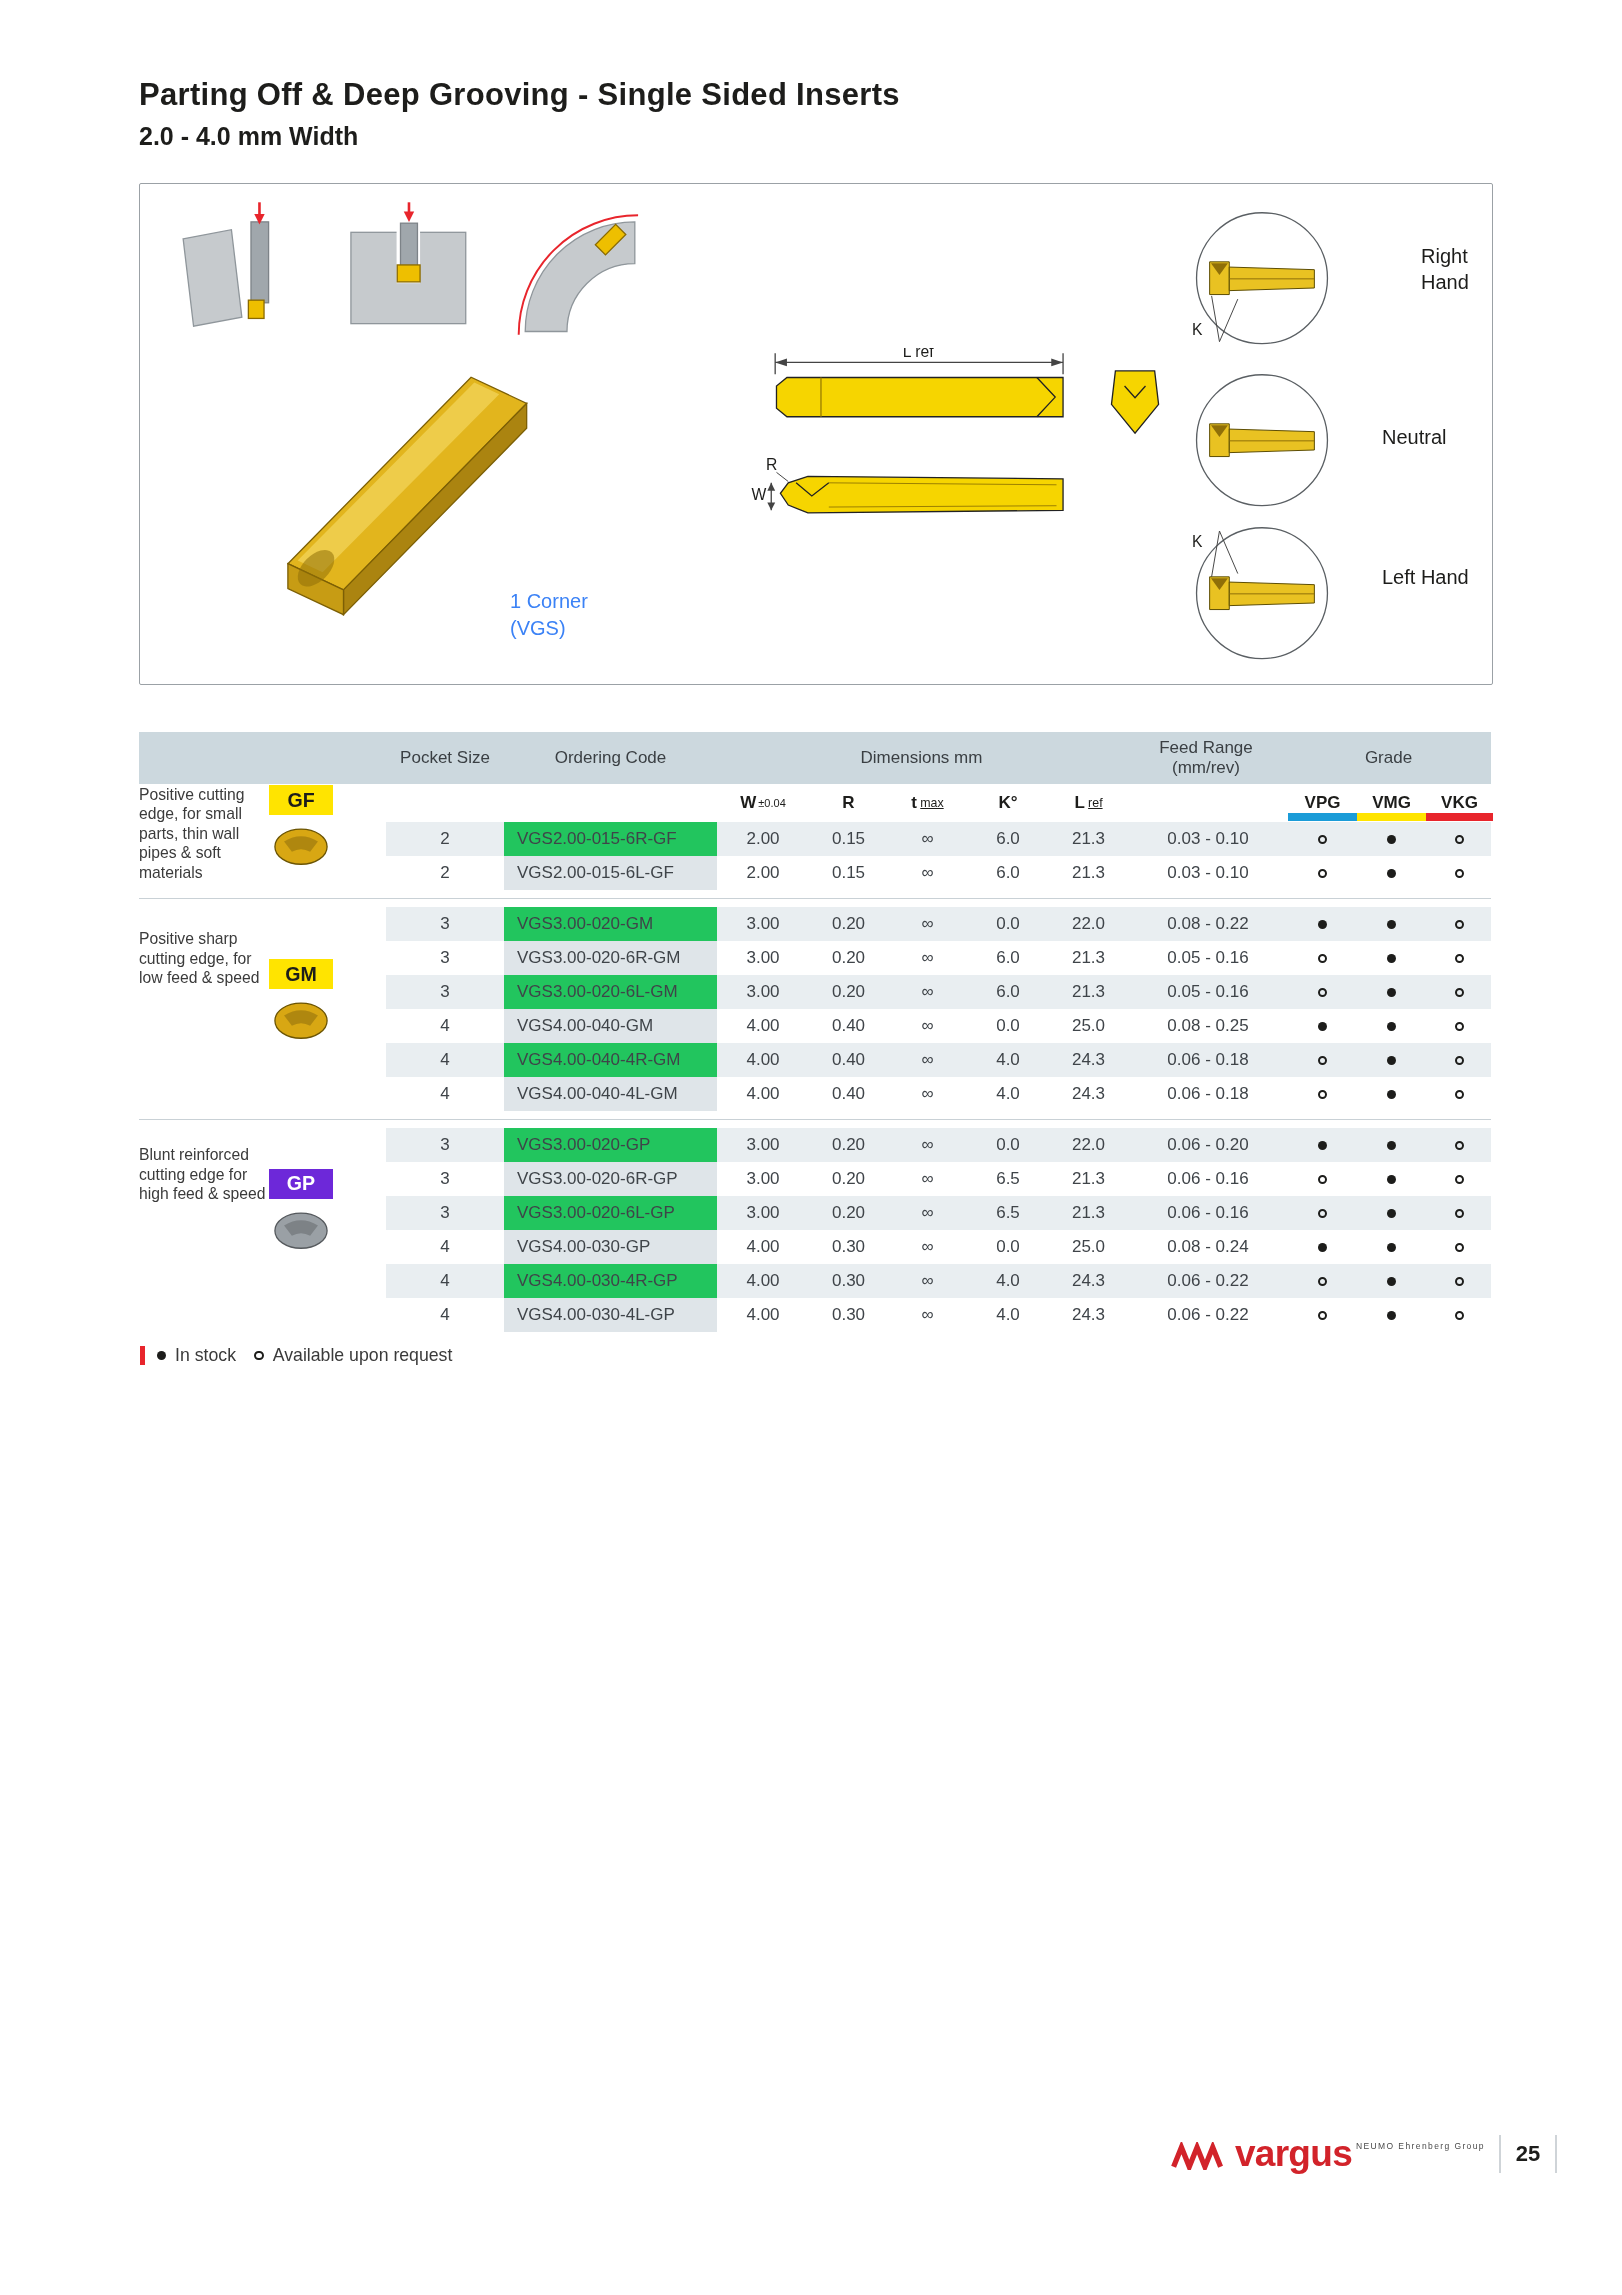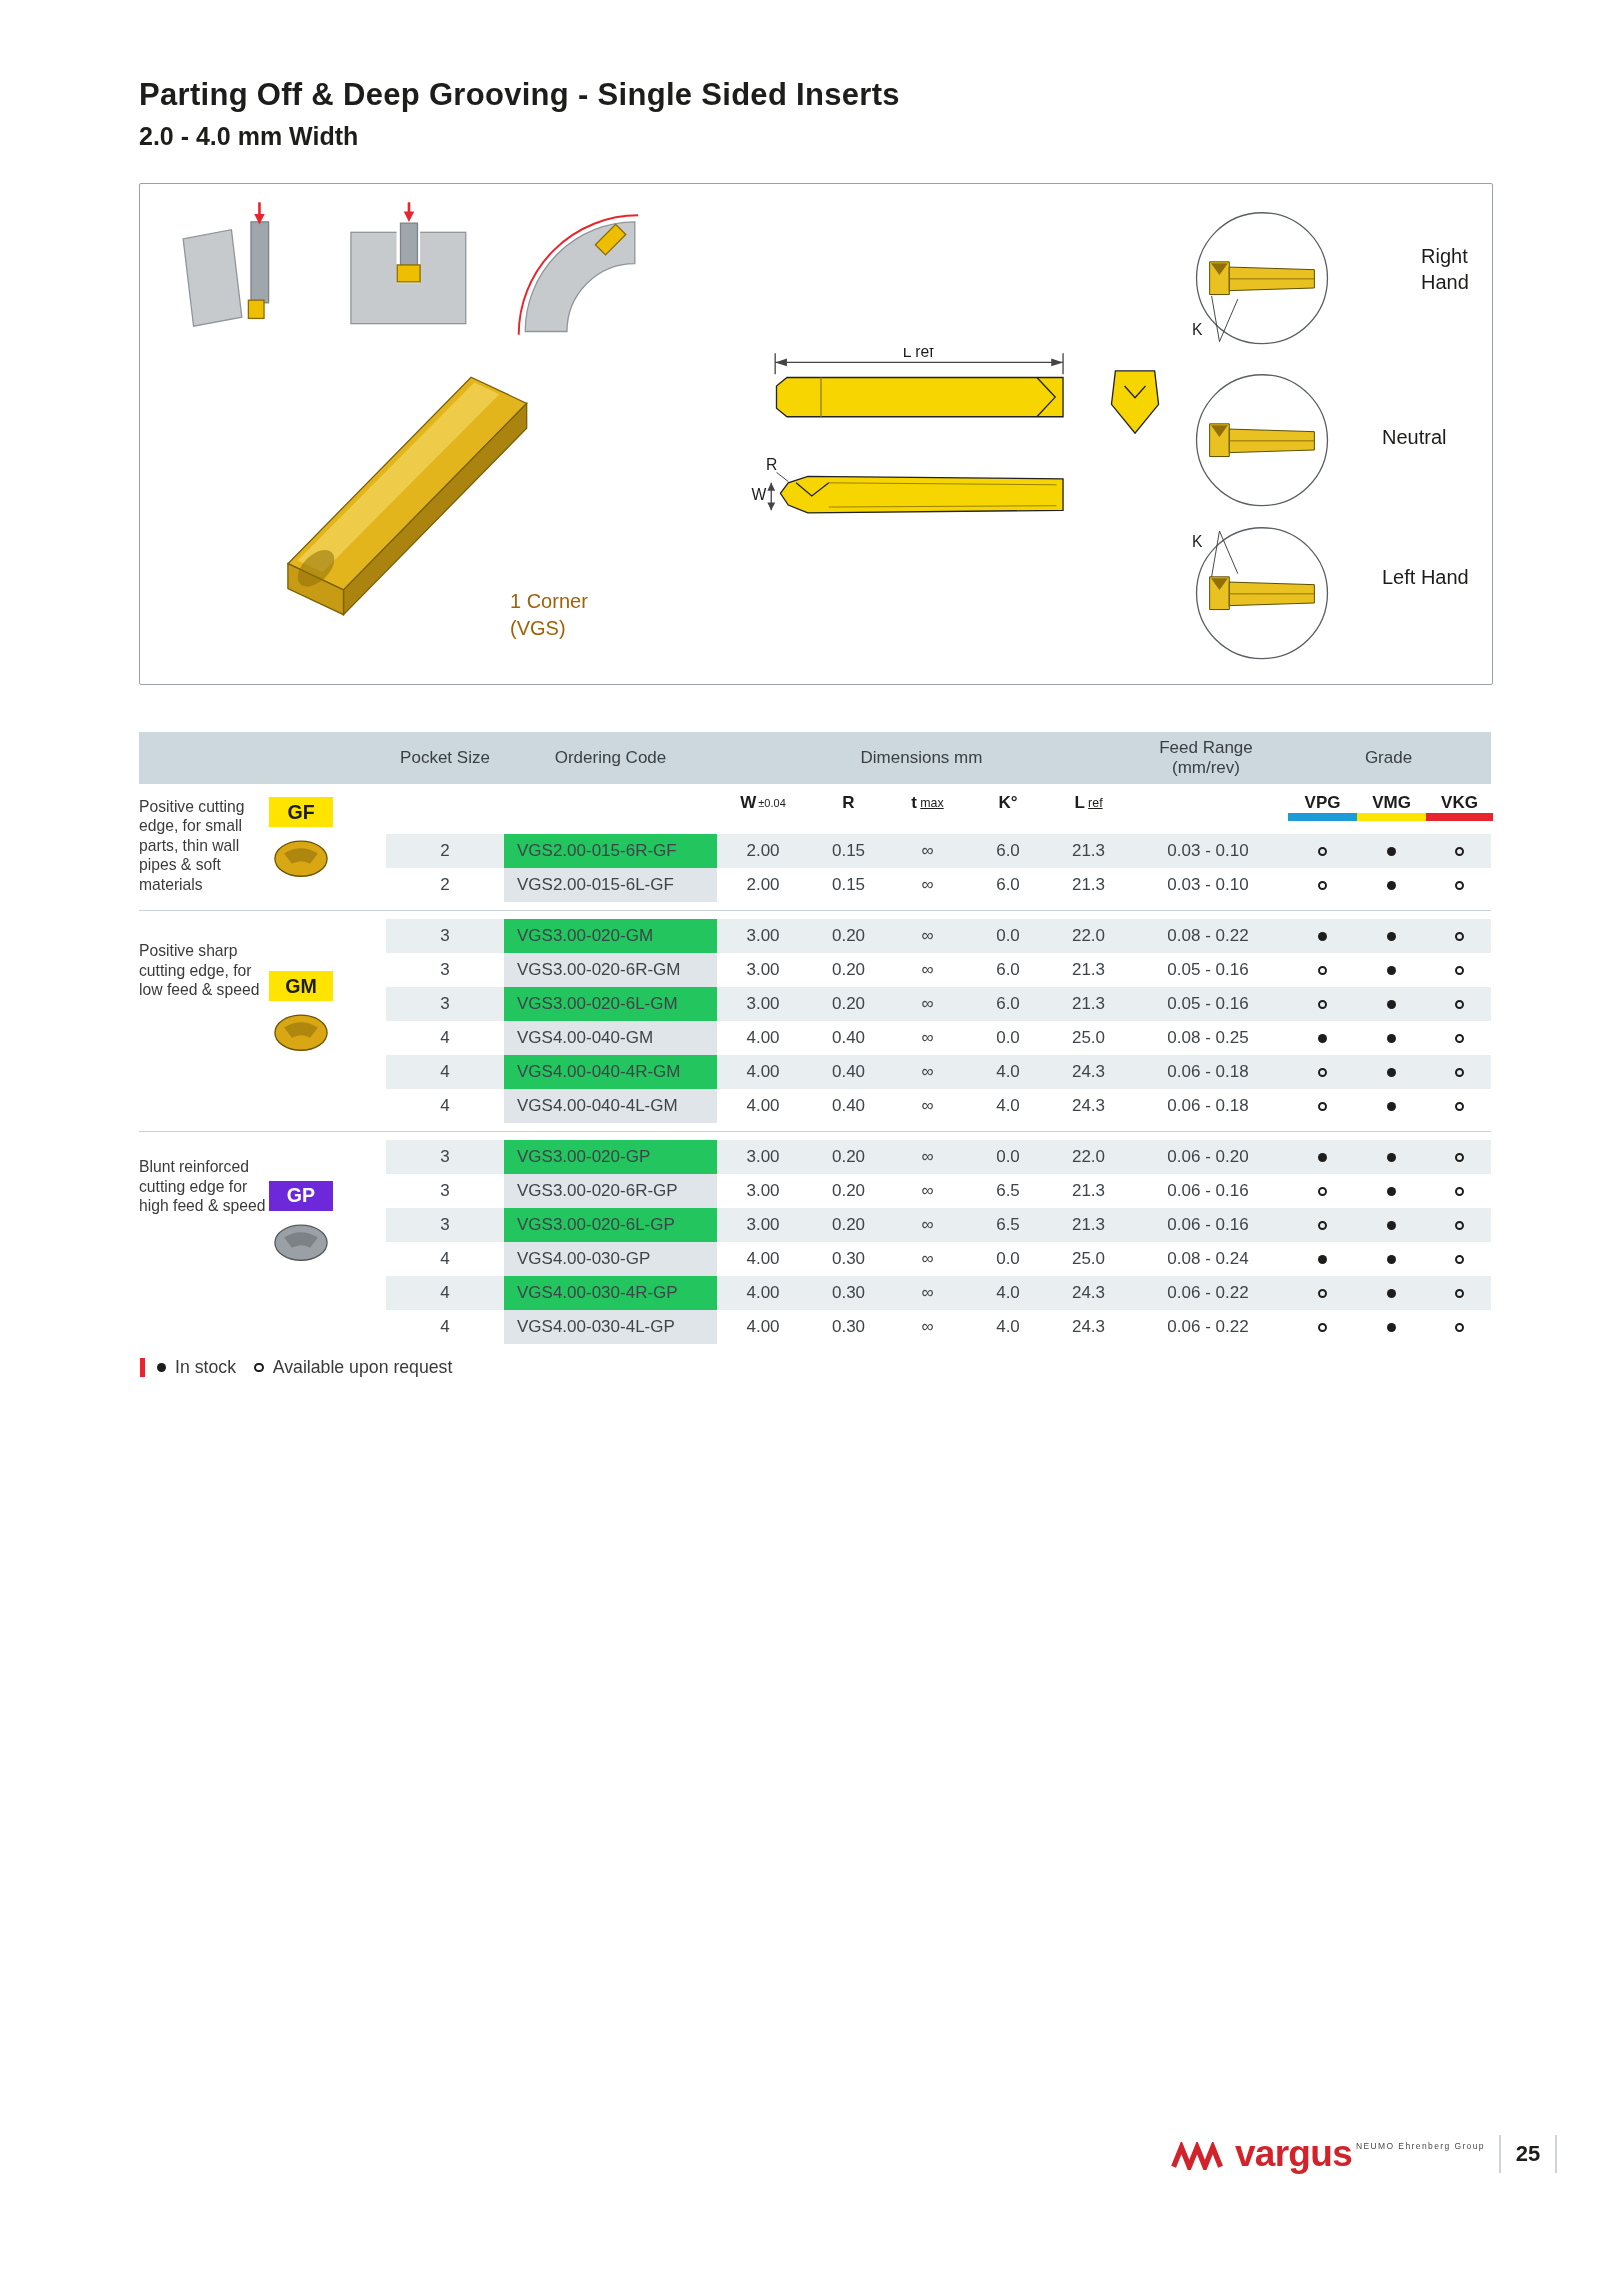--- a/index.html
+++ b/index.html
@@ -3,39 +3,39 @@
 <meta charset="utf-8">
 <style>
   html,body{margin:0;padding:0;background:#fff;}
   .page{position:relative;width:1623px;height:2295px;background:#ffffff;font-family:"Liberation Sans",sans-serif;overflow:hidden;color:#1d1d1b;}
   .title{position:absolute;left:139px;top:77px;margin:0;font-size:31px;font-weight:700;letter-spacing:0.3px;color:#1d1d1b;}
   .subtitle{position:absolute;left:139px;top:122px;margin:0;font-size:25px;font-weight:700;color:#1d1d1b;text-align:right;}
 
   
   .diagram-box{position:absolute;left:139px;top:183px;width:1352px;height:500px;border:1.3px solid #9ba1a6;border-radius:2px;background:#fff;}
   .mini{position:absolute;}
-  .corner-label{position:absolute;left:370px;top:404px;font-size:20px;line-height:1.35;color:#a16207;}
+  .corner-label{position:absolute;left:370px;top:404px;font-size:20px;line-height:1.35;color:#3b82f6;}
   .hand-label{position:absolute;width:92px;font-size:20px;line-height:1.28;color:#1d1d1b;}
   .hl-rh{left:1242px;top:60px;margin-left:39px;}
   .hl-n{left:1242px;top:241px;}
   .hl-lh{left:1242px;top:381px;}
 
   
   .table{position:absolute;left:139px;top:732px;width:1352px;font-size:17px;color:#3f4449;}
   .thead1{display:grid;grid-template-columns:247px 118px 213px 409px 160px 205px;background:#ccd8de;height:52px;align-items:center;text-align:center;color:#3a3f43;}
   .thead1 .feed div{line-height:1.15;}
   .thead2{display:grid;grid-template-columns:247px 118px 213px 92px 79px 79px 82px 79px 160px 69px 69px 67px;height:37px;align-items:stretch;text-align:center;}
   .hc2{position:relative;display:flex;align-items:center;justify-content:center;}
   .hc2 b{font-weight:700;color:#1d1d1b;}
   .hc2 sup{font-size:11px;margin-left:2px;color:#1d1d1b;}
   .hc2 .sm{font-size:12.4px;margin-left:3.3px;color:#1d1d1b;align-self:center;text-decoration:underline;}
   .gradebar{position:absolute;left:0;right:0;bottom:0;height:7.9px;}
 
   .group{position:relative;}
-  .g0{margin-top:13px;}
+  .g0{margin-top:1px;}
   .group .rows{margin-left:247px;}
   .trow{display:grid;grid-template-columns:118px 213px 92px 79px 79px 82px 79px 160px 69px 69px 67px;height:34px;align-items:center;text-align:center;}
   .trow .c-code{text-align:left;padding-left:13px;background:#dfe5e9;height:100%;display:flex;align-items:center;box-sizing:border-box;}
   .trow.shaded{background:#e9eef1;}
   .trow.shaded .c-code{background:#22c55e;}
   .sep{height:1.3px;background:#c9d1d6;margin:7.9px 0;}
 
   .desc{position:absolute;left:0;width:247px;}
   .g0 .desc{top:-37px;}
   .g1 .desc{top:22px;}

